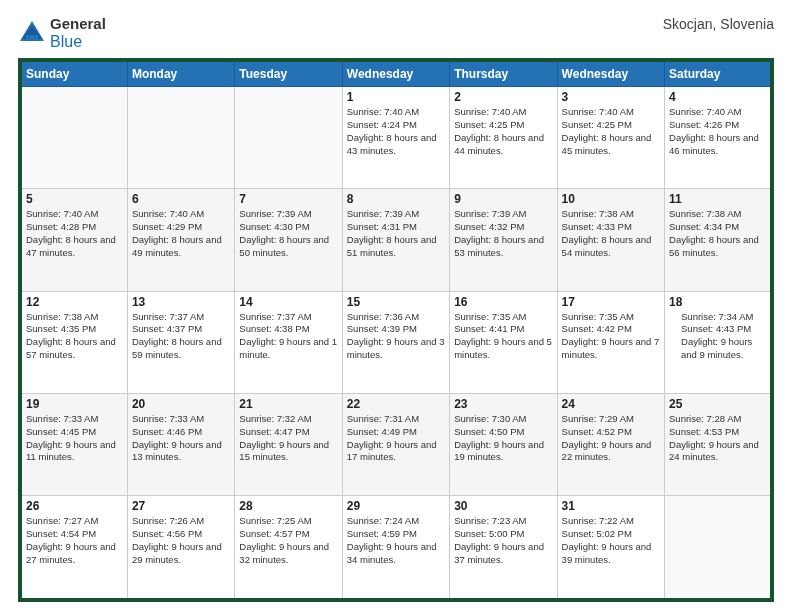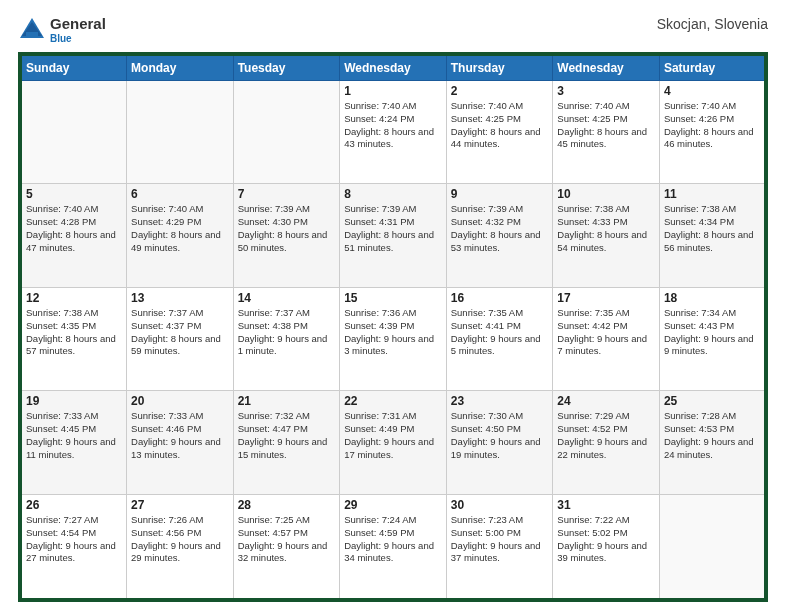--- a/index.html
+++ b/index.html
@@ -6,21 +6,21 @@
     body {
       font-family: Arial, sans-serif;
       background: #fff;
       width: 792px;
       height: 612px;
       overflow: hidden;
     }
     .page {
       width: 792px;
       height: 612px;
-      padding: 16px 24px 10px 18px;
+      padding: 16px 18px 10px 18px;
       display: flex;
       flex-direction: column;
     }
     .header {
       display: flex;
       justify-content: space-between;
       align-items: flex-start;
       margin-bottom: 8px;
     }
     .logo {
@@ -32,22 +32,22 @@
       display: flex;
       flex-direction: column;
       line-height: 1.1;
     }
     .logo-general {
       font-size: 15px;
       font-weight: bold;
       color: #333;
     }
     .logo-blue {
-      font-size: 10px;
-      font-weight: bold;
+      font-size: 16px;
+      font-weight: normal;
       color: #1a6fb5;
     }
     .logo-icon {
       width: 28px;
       height: 28px;
     }
     .title-block {
       text-align: right;
     }
     .month-title {
@@ -245,21 +245,21 @@
 Daylight: 9 hours and 5 minutes.</div>
           </td>
           <td>
             <span class="day-num">17</span>
             <div class="day-info" style="white-space: pre-line;">Sunrise: 7:35 AM
 Sunset: 4:42 PM
 Daylight: 9 hours and 7 minutes.</div>
           </td>
           <td>
             <span class="day-num">18</span>
-            <div class="day-info" style="white-space: pre-line;">Sunrise: 7:34 AM
+            <div class="day-info" style="white-space: pre-line; margin-left: 12px;">Sunrise: 7:34 AM
 Sunset: 4:43 PM
 Daylight: 9 hours and 9 minutes.</div>
           </td>
         </tr>
         <tr>
           <td>
             <span class="day-num">19</span>
             <div class="day-info" style="white-space: pre-line;">Sunrise: 7:33 AM
 Sunset: 4:45 PM
 Daylight: 9 hours and 11 minutes.</div>

